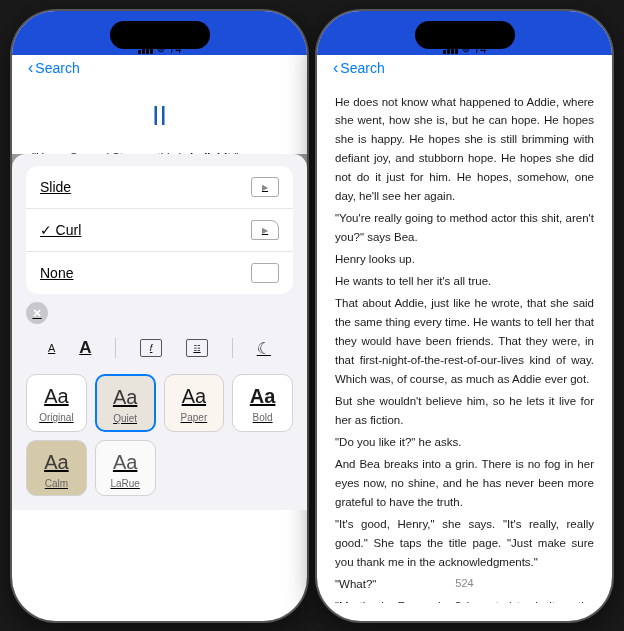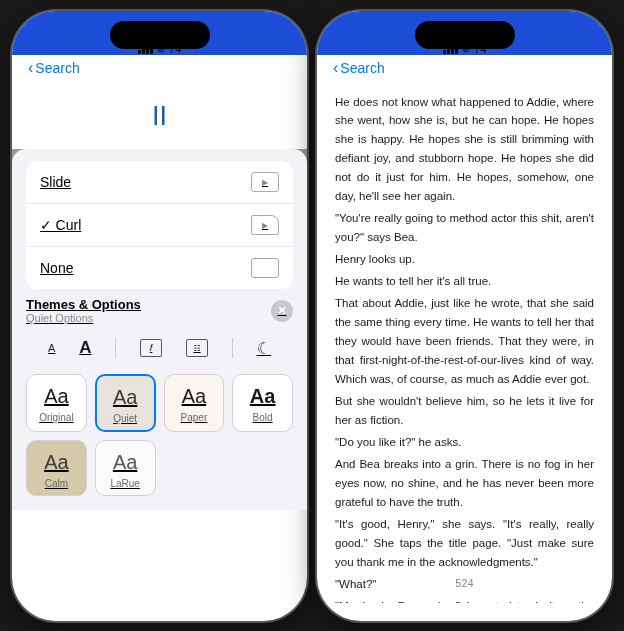--- a/index.html
+++ b/index.html
@@ -433,24 +433,20 @@
               </div>
             </div>
             <div class="slide-option-item">
               <span>None</span>
               <div class="slide-icon">
               </div>
             </div>
           </div>
 
           <div class="themes-header">
-            <div>
-              <div class="themes-title">Themes &amp; Options</div>
-              <div style="font-size:11px; color:#888;">Quiet Options</div>
-            </div>
             <div class="close-btn">✕</div>
           </div>
 
           <div class="toolbar">
             <span class="toolbar-btn small">A</span>
             <span class="toolbar-btn large">A</span>
             <div class="toolbar-separator"></div>
             <div class="toolbar-icon">
               <span style="font-size:9px; font-style:italic;">f</span>
             </div>

